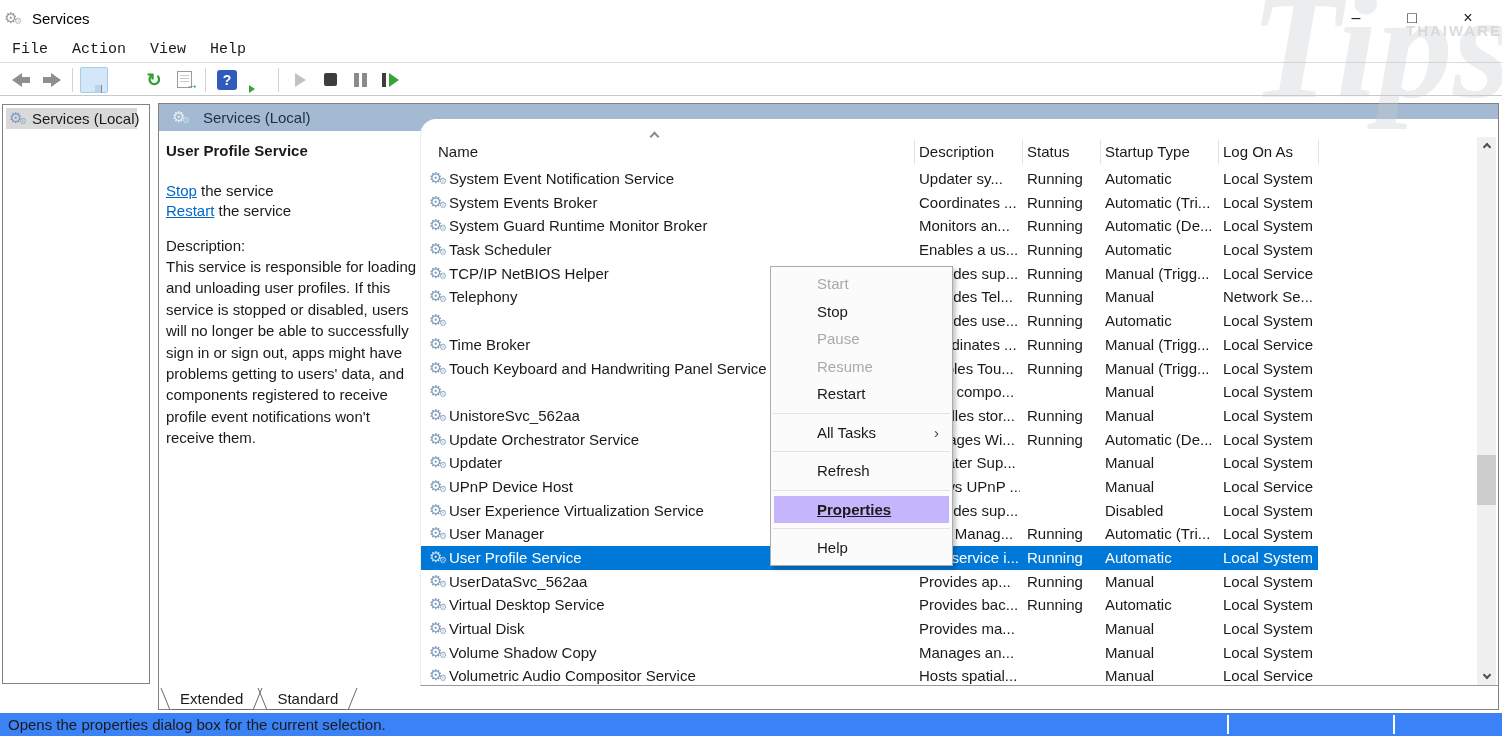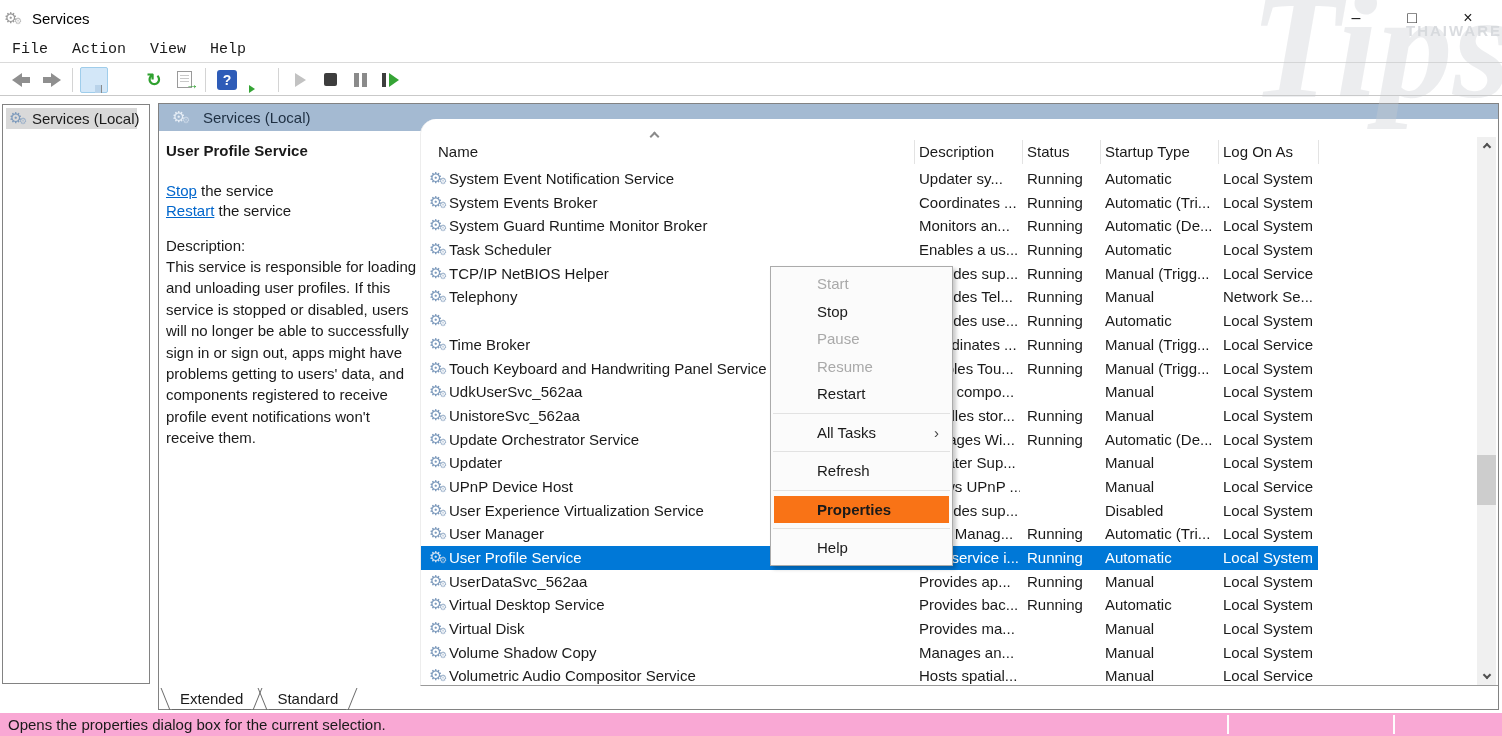--- a/index.html
+++ b/index.html
@@ -99,26 +99,26 @@
   .tabs { position:absolute; left:4px; top:584px; height:22px; display:flex; }
   .tab { position:relative; height:22px; padding:0 17px; font-size:15px; line-height:21px; }
   .tab::before { content:""; position:absolute; left:2px; top:0; bottom:0; width:10px; border-left:1px solid #6a6a6a; transform:skewX(22deg); }
   .tab::after  { content:""; position:absolute; right:2px; top:0; bottom:0; width:10px; border-right:1px solid #6a6a6a; transform:skewX(-22deg); }
   .tab i { position:absolute; left:9px; right:9px; bottom:0; border-bottom:1px solid #6a6a6a; }
 
   
   .ctx-menu { position:absolute; left:770px; top:266px; width:183px; background:#fbfbfb; border:1px solid #ababab; box-shadow:3px 3px 4px rgba(0,0,0,.22); padding:3px 0; z-index:50; }
   .m-item { height:27.5px; line-height:27.5px; padding-left:46px; font-size:15px; position:relative; white-space:nowrap; }
   .m-item.dis { color:#a9a9a9; }
-  .m-item.hl { background:#f97316; font-weight:bold; margin:0 3px; padding-left:43px; }
+  .m-item.hl { background:#c4b5fd; font-weight:bold; margin:0 3px; padding-left:43px;text-decoration:underline; }
   .m-sub { position:absolute; right:13px; top:0; color:#444; }
   .m-sep { height:1px; background:#e2e2e2; margin:5px 2px; }
 
   
-  .statusbar { position:absolute; left:0; top:713px; right:0; height:23px; background:#f9a8d4; line-height:23px; padding-left:8px; font-size:15px; }
+  .statusbar { position:absolute; left:0; top:713px; right:0; height:23px; background:#3b82f6; line-height:23px; padding-left:8px; font-size:15px; }
   .sb-div { position:absolute; top:2px; width:2px; height:19px; background:#fdfdfd; }
 
   
   .wm-tips { position:absolute; left:1250px; top:-40px; font-size:150px; font-weight:bold; font-style:italic;
              font-family:"Liberation Serif", serif; color:#c9ccd1; opacity:.34; z-index:60; pointer-events:none; }
   .wm-brand { position:absolute; left:1406px; top:22px; font-size:15px; font-weight:bold; letter-spacing:2px;
               color:#d4d7db; opacity:.85; z-index:60; pointer-events:none; }
 </style>
 </head>
 <body>
@@ -288,21 +288,20 @@
           <div class="lrow">
             <span class="gear cic"></span>
             <span class="c0">Touch Keyboard and Handwriting Panel Service</span>
             <span class="c1">Enables Tou...</span>
             <span class="c2">Running</span>
             <span class="c3">Manual (Trigg...</span>
             <span class="c4">Local System</span>
           </div>
           <div class="lrow">
             <span class="gear cic"></span>
-            <span class="c0">UdkUserSvc_562aa</span>
             <span class="c1">Shell compo...</span>
             <span class="c2"></span>
             <span class="c3">Manual</span>
             <span class="c4">Local System</span>
           </div>
           <div class="lrow">
             <span class="gear cic"></span>
             <span class="c0">UnistoreSvc_562aa</span>
             <span class="c1">Handles stor...</span>
             <span class="c2">Running</span>

